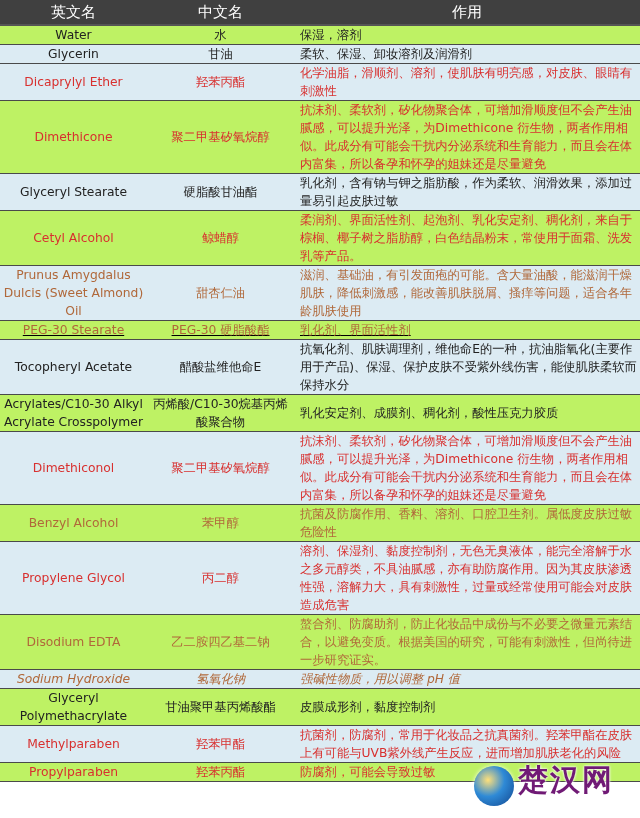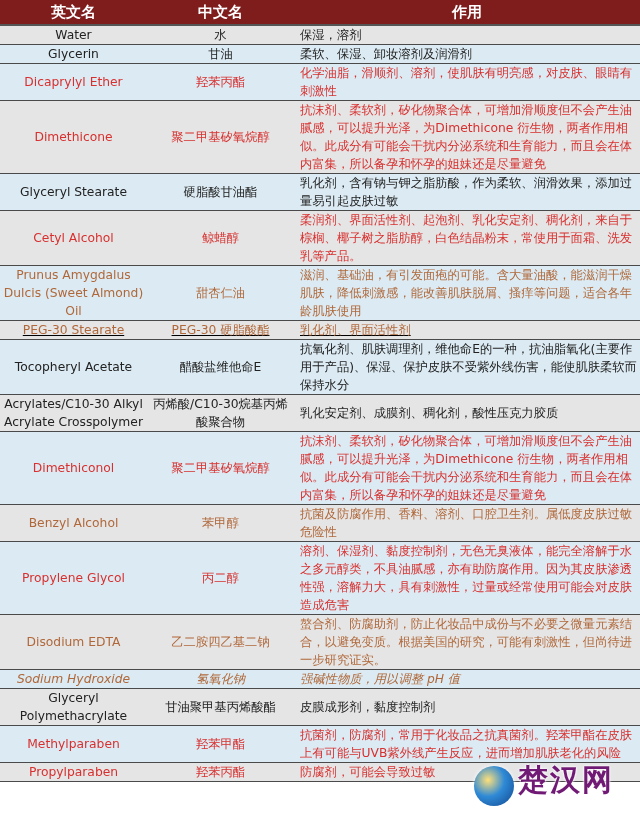--- a/index.html
+++ b/index.html
@@ -2,28 +2,28 @@
 <html><head>
 <meta charset="utf-8">
 <style>
   html, body { margin:0; padding:0; background:#fff; }
   body { width:640px; height:818px; overflow:hidden; position:relative;
          font-family:"DejaVu Sans", "Liberation Sans", sans-serif; }
   table { border-collapse:collapse; width:640px; table-layout:fixed; }
   col.c1 { width:147px; }
   col.c2 { width:147px; }
   col.c3 { width:346px; }
-  thead th { background:#7f1d1d; color:#fff; font-weight:bold; font-size:15px;
+  thead th { background:#404040; color:#fff; font-weight:normal; font-size:15px;
              height:24px; padding:0; border-bottom:2px solid #555; }
   tbody td { border-bottom:1.5px solid #4a4a4a; font-size:12.3px; line-height:18px;
              padding:0 2px; vertical-align:middle; color:#222; }
   tbody td.en, tbody td.cn { text-align:center; }
   tbody td.use { text-align:left; padding-left:6px; padding-right:3px; }
   tr.alt td { background:#dcebf3;margin-left:42px; }
-  tr.plain td { background:#e5e5e5; }
+  tr.plain td { background:#bef264; }
   tr.red td { color:#d8302f; }
   tr.brown td { color:#b0683a; }
   tr.black td { color:#222; }
   .watermark { position:absolute; right:4px; bottom:2px; width:162px; height:56px;
                pointer-events:none; }
   .wm-globe { position:absolute; left:0; top:6px; width:40px; height:40px; border-radius:50%;
               background:radial-gradient(circle at 35% 35%, #ffe07a 0%, #2f8ad6 45%, #1c5ea8 80%);
               box-shadow:0 0 4px rgba(255,255,255,0.9); }
   .wm-cn { position:absolute; left:44px; top:0; font-size:30px; font-weight:bold; color:#701a75;
            letter-spacing:2px; text-shadow:0 0 3px #fff, 0 0 2px #fff; white-space:nowrap; }

